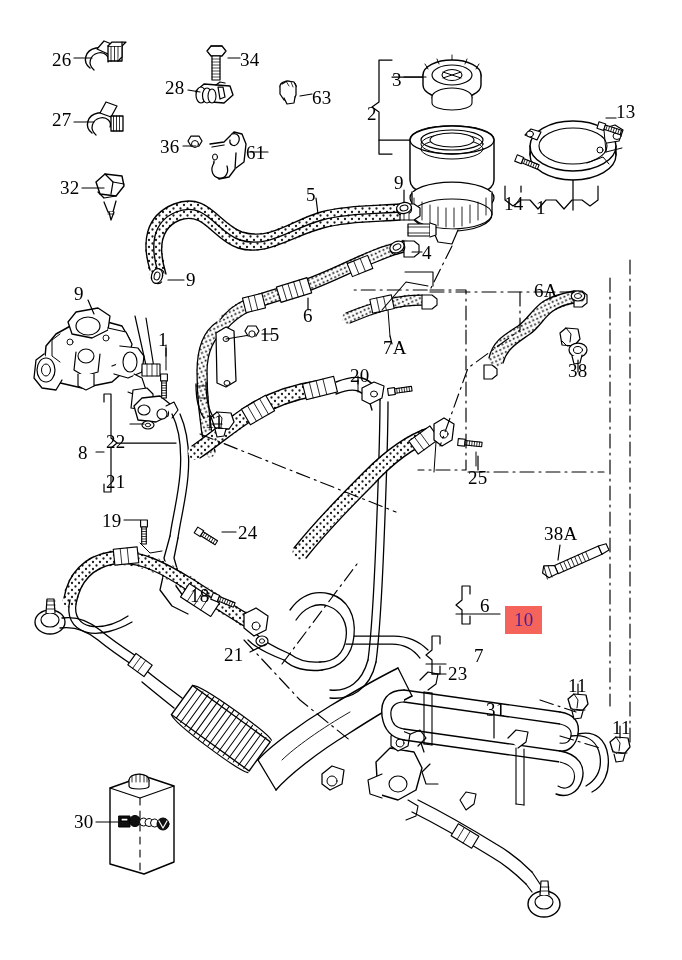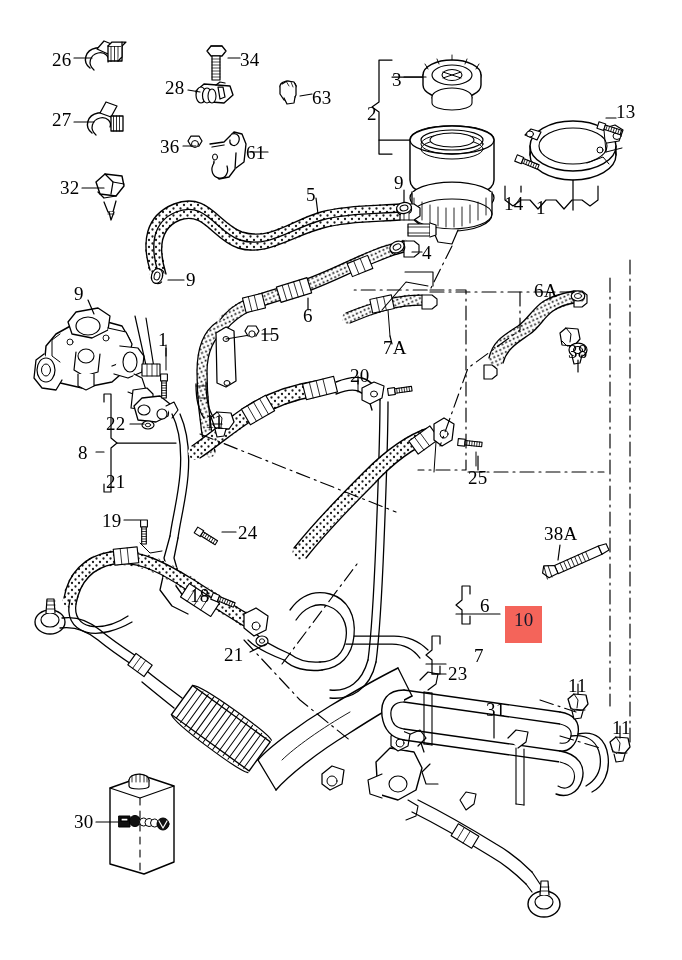--- a/index.html
+++ b/index.html
@@ -16,22 +16,22 @@
     position:absolute;
     font-family:"Liberation Serif", serif;
     font-size:19px;
     color:#000;
     line-height:1;
     white-space:nowrap;
     letter-spacing:.2px;
   }
   .lbl.hl{
     background:#f4645a;
-    padding:4px 9px 14px 9px;
-    color:#0f172a;
+    padding:4px 9px 5px 9px;
+    color:#4c1d95;
   }
 </style>
 </head>
 <body>
 
 <div id="stage">
 
   <svg class="art" viewBox="0 0 682 960" aria-hidden="true">
     <defs>
       <pattern id="hatch" width="7" height="7" patternUnits="userSpaceOnUse">
@@ -655,23 +655,23 @@
   <div class="lbl" style="left:306px;top:185px">5</div>
   <div class="lbl" style="left:394px;top:173px">9</div>
   <div class="lbl" style="left:422px;top:243px">4</div>
   <div class="lbl" style="left:186px;top:270px">9</div>
   <div class="lbl" style="left:74px;top:284px">9</div>
   <div class="lbl" style="left:303px;top:306px">6</div>
   <div class="lbl" style="left:534px;top:281px">6A</div>
   <div class="lbl" style="left:260px;top:325px">15</div>
   <div class="lbl" style="left:383px;top:338px">7A</div>
   <div class="lbl" style="left:158px;top:330px">1</div>
-  <div class="lbl" style="left:568px;top:342px">38</div>
+  <div class="lbl" style="left:568px;top:361px">38</div>
   <div class="lbl" style="left:350px;top:366px">20</div>
-  <div class="lbl" style="left:106px;top:414px">22</div>
+  <div class="lbl" style="left:106px;top:432px">22</div>
   <div class="lbl" style="left:205px;top:412px">11</div>
   <div class="lbl" style="left:78px;top:443px">8</div>
   <div class="lbl" style="left:468px;top:468px">25</div>
   <div class="lbl" style="left:106px;top:472px">21</div>
   <div class="lbl" style="left:102px;top:511px">19</div>
   <div class="lbl" style="left:238px;top:523px">24</div>
   <div class="lbl" style="left:544px;top:524px">38A</div>
   <div class="lbl" style="left:190px;top:586px">18</div>
   <div class="lbl" style="left:480px;top:596px">6</div>
   <div class="lbl hl" style="left:505px;top:606px">10</div>

